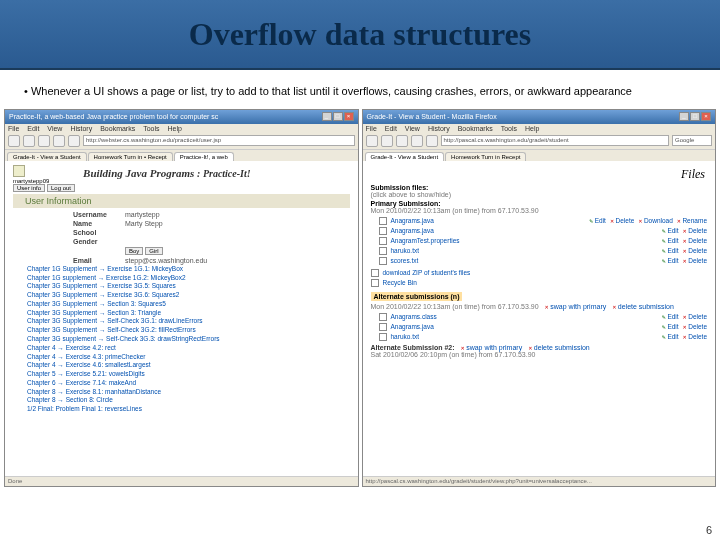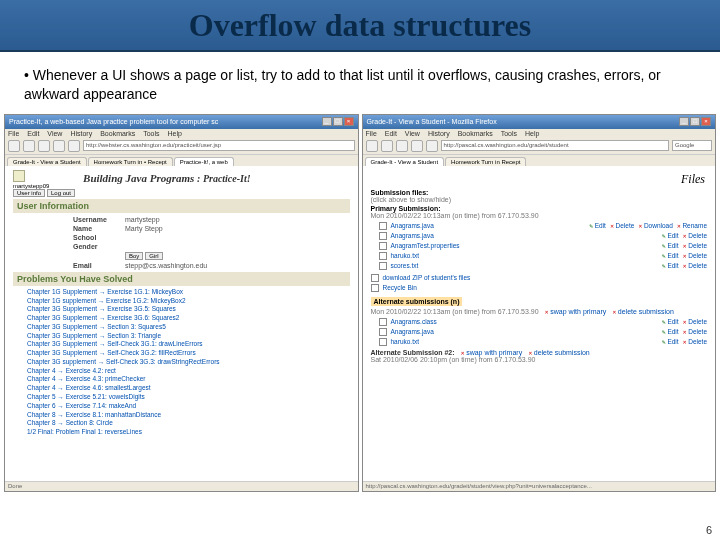--- a/index.html
+++ b/index.html
@@ -1,37 +1,37 @@
 <!DOCTYPE html>
 <html><head>
 <meta charset="utf-8">
 <style>
   * { box-sizing: border-box; margin: 0; padding: 0; }
   body { width: 720px; height: 540px; background: #fff; font-family: Verdana, Arial, sans-serif; overflow: hidden; position: relative; }
-  .title-bar { background: linear-gradient(#3b6ea5, #2a5a90); height: 52px; display: flex; align-items: center; justify-content: center; border-bottom: 2px solid #1a3a5a; }
+  .title-bar { background: linear-gradient(#3b6ea5, #2a5a90); height: 70px; display: flex; align-items: center; justify-content: center; border-bottom: 2px solid #1a3a5a; }
   .title-bar h1 { color: #0a2a4a; font-size: 32px; font-weight: bold; font-family: Georgia, serif; }
-  .bullet { padding: 14px 40px 10px 24px; font-size: 14px; line-height: 1.35; }
+  .bullet { padding: 14px 40px 10px 24px; font-size: 11px; line-height: 1.35; }
   .bullet::before { content: "• "; }
   .shots { display: flex; padding: 0 4px; gap: 3px; }
   .win { flex: 1; border: 1px solid #888; background: #f4f4f0; font-size: 7px; display: flex; flex-direction: column; height: 378px; }
   .win-title { background: linear-gradient(#6fa0d8, #3a6faa); color: #fff; padding: 2px 4px; display: flex; align-items: center; justify-content: space-between; height: 14px; }
   .win-ctrls { display: flex; gap: 1px; }
   .wbtn { width: 10px; height: 9px; background: #d4d4d4; border: 1px solid #888; font-size: 6px; text-align: center; line-height: 7px; }
   .wbtn.close { background: #e06050; color: #fff; }
   .menubar { background: #ede9dc; padding: 1px 3px; display: flex; gap: 8px; font-size: 7px; color: #333; }
   .toolbar { background: #ede9dc; padding: 2px 3px; display: flex; gap: 3px; align-items: center; border-bottom: 1px solid #ccc; }
   .tbtn { width: 12px; height: 12px; background: #f0f0f0; border: 1px solid #aaa; border-radius: 2px; }
   .addr { flex: 1; background: #fff; border: 1px solid #aaa; padding: 1px 2px; font-size: 6px; color: #555; height: 11px; overflow: hidden; }
   .tabs { background: #ede9dc; display: flex; padding: 2px 2px 0 2px; gap: 1px; }
   .tab { background: #f4f0e4; border: 1px solid #bbb; border-bottom: none; padding: 1px 5px; font-size: 6px; border-radius: 3px 3px 0 0; }
   .tab.active { background: #fff; }
   .content { flex: 1; background: #fff; padding: 4px 8px; overflow: hidden; position: relative; }
   .banner { font-family: Georgia, serif; font-style: italic; font-size: 11px; font-weight: bold; color: #333; padding: 2px 0 4px; }
   .banner .sub { font-style: italic; font-size: 10px; }
-  .section-hdr { background: #e8e4d0; color: #5a7a3a; font-size: 9px; font-weight: bold; padding: 2px 4px; margin: 2px 0; }
+  .section-hdr { background: #e8e4d0; color: #5a7a3a; font-size: 9px; font-weight: normal; padding: 2px 12px; margin: 2px 0; }
   .row { display: flex; font-size: 7px; padding: 1px 0; }
   .lbl { width: 52px; font-weight: bold; color: #444; }
   .val { color: #555; }
   .small-btn { display: inline-block; background: #eee; border: 1px solid #999; padding: 0 3px; font-size: 6px; margin-right: 2px; }
   .problems ol { margin-left: 14px; font-size: 6.5px; color: #0050b0; line-height: 1.35; }
   .problems ol li { white-space: nowrap; overflow: hidden; text-overflow: ellipsis; }
   .files-hdr { font-family: Georgia, serif; font-style: italic; font-size: 12px; text-align: right; padding: 2px; }
   .sub-label { font-size: 7px; color: #777; }
   .file-row { display: flex; align-items: center; gap: 4px; font-size: 6.5px; padding: 1px 0; }
   .file-ico { width: 8px; height: 8px; background: #fff; border: 1px solid #888; }
@@ -117,21 +117,20 @@
         <div class="row">
             <span class="lbl"></span>
             <span class="small-btn">Boy</span>
             <span class="small-btn">Girl</span>
           </div>
         <div class="row">
             <span class="lbl">Email</span>
             <span class="val">stepp@cs.washington.edu</span>
           </div>
       </div>
-      <div class="section-hdr">Problems You Have Solved</div>
       <div class="problems">
         <ol id="problems-ol">
             <li>Chapter 1G Supplement → Exercise 1G.1: MickeyBox</li>
             <li>Chapter 1G supplement → Exercise 1G.2: MickeyBox2</li>
             <li>Chapter 3G Supplement → Exercise 3G.5: Squares</li>
             <li>Chapter 3G Supplement → Exercise 3G.6: Squares2</li>
             <li>Chapter 3G Supplement → Section 3: Squares5</li>
             <li>Chapter 3G Supplement → Section 3: Triangle</li>
             <li>Chapter 3G Supplement → Self-Check 3G.1: drawLineErrors</li>
             <li>Chapter 3G Supplement → Self-Check 3G.2: fillRectErrors</li>

